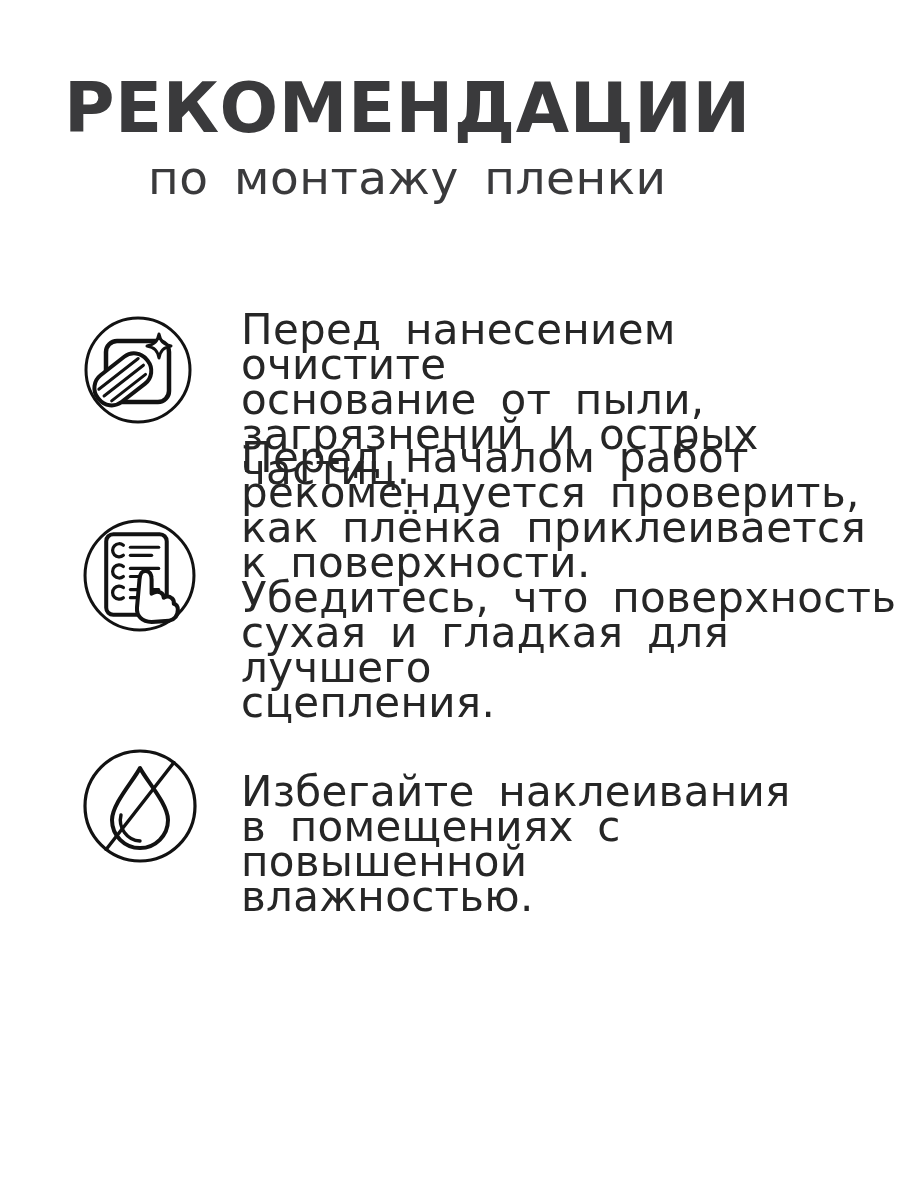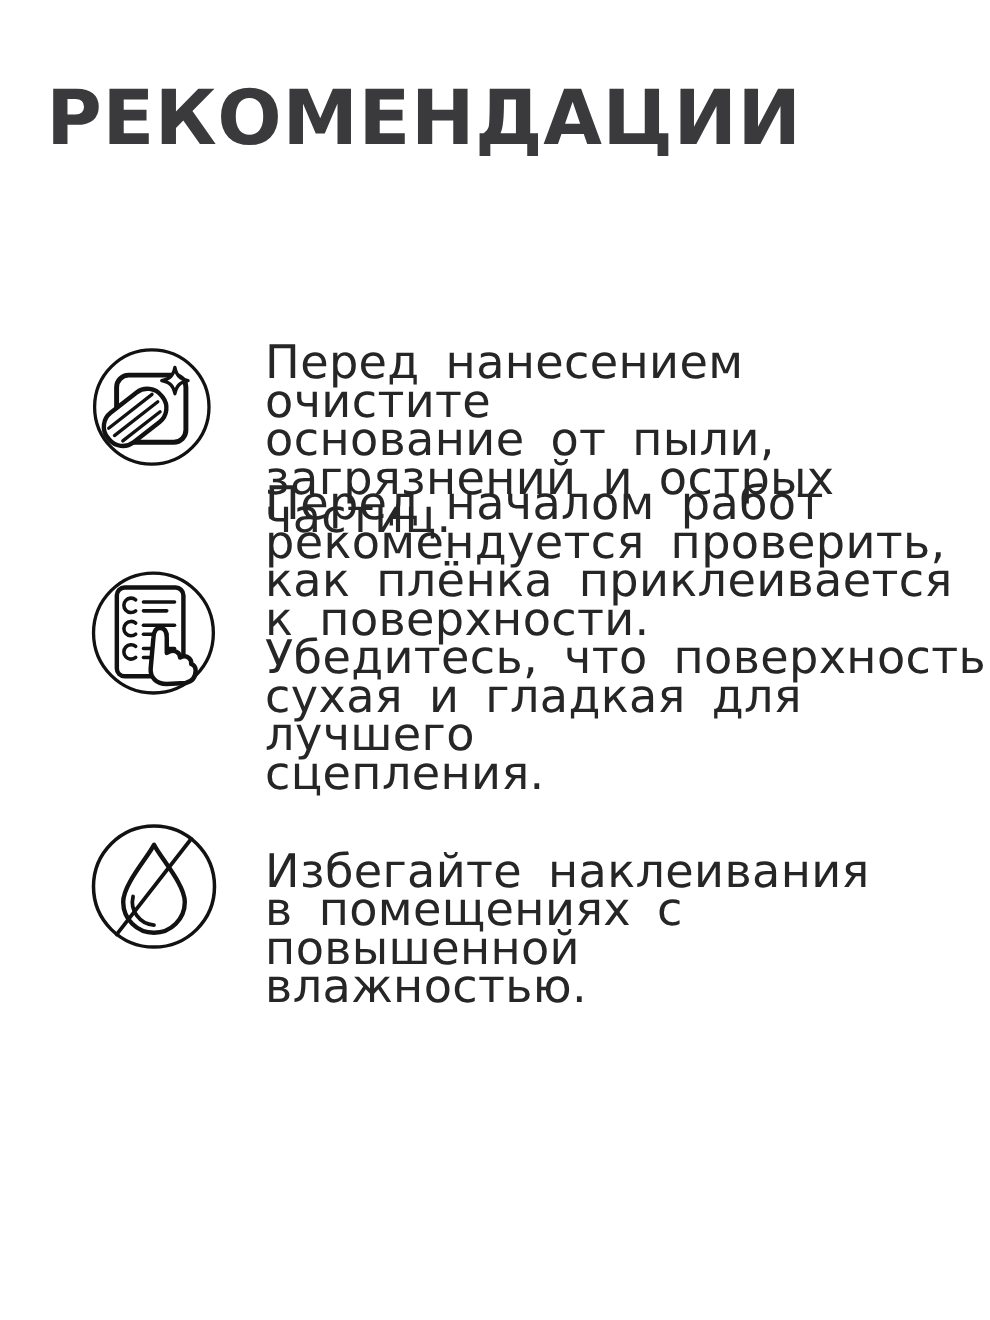--- a/index.html
+++ b/index.html
@@ -10,21 +10,21 @@
   }
   *{margin:0;padding:0;box-sizing:border-box;}
   html,body{width:900px;height:1200px;}
   body{
     background:var(--background);
     position:relative;
     overflow:hidden;
     font-family:"DejaVu Sans", sans-serif;
   }
   .page{position:absolute;inset:0;}
-  .header{position:absolute;left:42px;top:72px;text-align:center;}
+  .header{position:absolute;left:64px;top:72px;text-align:center;}
   .title{
     font-size:69px;
     font-weight:800;
     line-height:72px;
     letter-spacing:0.5px;
     color:var(--title-color);
     white-space:nowrap;
   }
   .subtitle{
     font-size:47px;
@@ -56,20 +56,21 @@
   .text-2{top:440px;}
   .text-3{top:774px;}
 </style>
 </head>
 <body>
 
 <main class="page">
 
   <header class="header">
     <h1 class="title">РЕКОМЕНДАЦИИ</h1>
+    <div class="subtitle">по монтажу пленки</div>
   </header>
 
   <section>
     <span class="icon-wrap icon-1">
       <svg viewBox="0 0 110 110" fill="none" stroke="currentColor" stroke-linecap="round" stroke-linejoin="round">
         <circle cx="55" cy="55" r="52" stroke-width="3"></circle>
         <rect x="23" y="26" width="63" height="61" rx="11" stroke-width="4.5"></rect>
         <path d="M76 19 C77.5 26.5 80.5 29.5 88 31 C80.5 32.5 77.5 35.5 76 43 C74.5 35.5 71.5 32.5 64 31 C71.5 29.5 74.5 26.5 76 19 Z" fill="#fff" stroke-width="3"></path>
         <g transform="rotate(-38 40 63)">
           <rect x="8" y="47" width="62" height="34" rx="16" fill="#fff" stroke-width="4"></rect>

